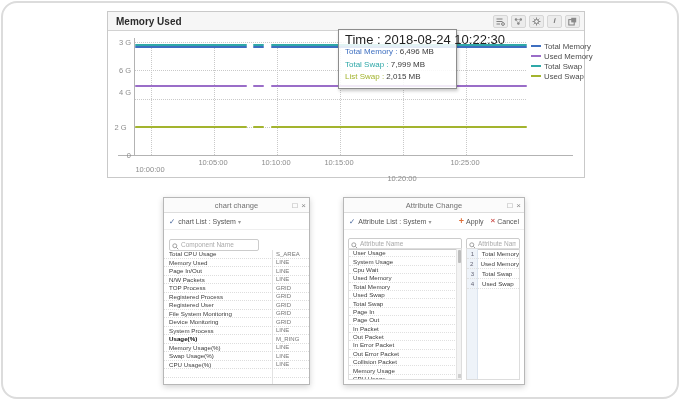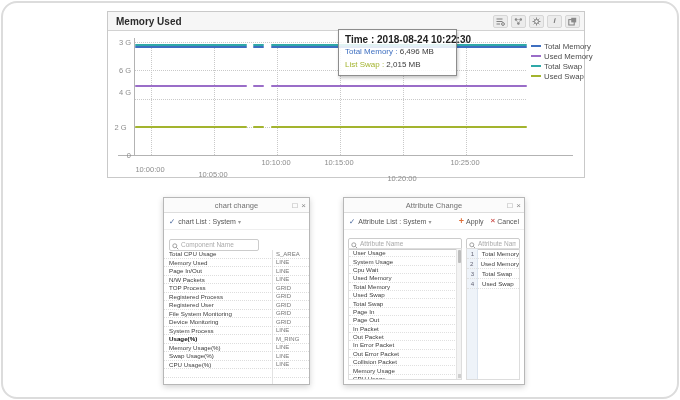--- a/index.html
+++ b/index.html
@@ -29,21 +29,21 @@
   .xlabel { position:absolute; width:36px; text-align:center; font-size:7.5px; color:#8c8c8c; }
 
   #legend { position:absolute; left:423px; top:29px; }
   .legend-item { display:flex; align-items:center; height:10px; }
   .legend-dash { width:10px; height:2px; margin-right:3px; }
   .legend-label { font-size:7.8px; color:#4c4c4c; white-space:nowrap; }
 
   #tooltip { position:absolute; left:230px; top:17px; width:119px; z-index:20;
     background:rgba(255,255,255,0.86); border:1px solid #8d8d8d; box-shadow:1px 2px 3px rgba(0,0,0,0.22);
     padding:3px 6px 4px 6px; }
-  .tt-time { font-size:10px; line-height:13px; font-weight:700; color:#222; white-space:nowrap; }
+  .tt-time { font-size:13px; line-height:13px; font-weight:400; color:#222; white-space:nowrap; }
   .tt-row { font-size:8px; line-height:12.6px; white-space:nowrap; }
   .tt-value { color:#3a3a3a; }
 
   
   .dialog { position:absolute; background:#fff; border:1px solid #b7b7b7;
     box-shadow:0 2px 6px rgba(0,0,0,0.18); }
   #dlg-chart { left:163px; top:197px; width:147px; height:188px; }
   #dlg-attr  { left:343px; top:197px; width:182px; height:188px; }
 
   .dlg-titlebar { position:absolute; left:0; top:0; right:0; height:15px; background:#fbfbfb;
@@ -161,21 +161,21 @@
     <div id="x-axis"></div>
     <div id="ylabels">
         <div class="ylabel" style="top: 26px;">3 G</div>
         <div class="ylabel" style="top: 54.25px;">6 G</div>
         <div class="ylabel" style="top: 76px;">4 G</div>
         <div class="ylabel" style="top: 110.75px; text-align: center;">2 G</div>
         <div class="ylabel" style="top: 139px;">0</div>
       </div>
     <div id="xlabels">
         <div class="xlabel" style="left: 24px; top: 153px;">10:00:00</div>
-        <div class="xlabel" style="left: 87px; top: 146px; margin-top: 12px;">10:05:00</div>
+        <div class="xlabel" style="left: 87px; top: 146px;">10:05:00</div>
         <div class="xlabel" style="left: 150px; top: 146px;">10:10:00</div>
         <div class="xlabel" style="left: 213px; top: 146px;">10:15:00</div>
         <div class="xlabel" style="left: 276px; top: 162px;">10:20:00</div>
         <div class="xlabel" style="left: 339px; top: 146px;">10:25:00</div>
       </div>
 
     <div id="legend">
         <div class="legend-item">
           <span class="legend-dash" style="background: rgb(62, 111, 192);"></span>
           <span class="legend-label">Total Memory</span>
@@ -191,20 +191,21 @@
         <div class="legend-item">
           <span class="legend-dash" style="background: rgb(163, 180, 46);"></span>
           <span class="legend-label">Used Swap</span>
         </div>
       </div>
 
     <div id="tooltip">
       <div class="tt-time"><span>Time</span><span> : </span><span>2018-08-24 10:22:30</span></div>
       <div id="tt-rows">
           <div class="tt-row"><span style="color: rgb(62, 111, 192);">Total Memory : </span><span class="tt-value">6,496 MB</span></div>
+          <div class="tt-row"><span style="color: rgb(47, 168, 168);">Total Swap : </span><span class="tt-value">7,999 MB</span></div>
           <div class="tt-row"><span style="color: rgb(163, 180, 46);">List Swap : </span><span class="tt-value">2,015 MB</span></div>
         </div>
     </div>
   </section>
 
   <section class="dialog" id="dlg-chart">
     <div class="dlg-titlebar">
       <span class="dlg-title">chart change</span>
       <span class="dlg-btns">
         <button class="dlg-btn">□</button>

